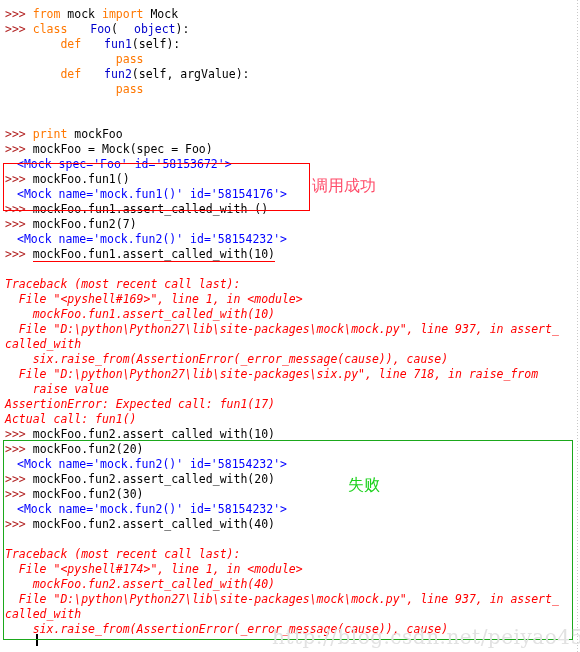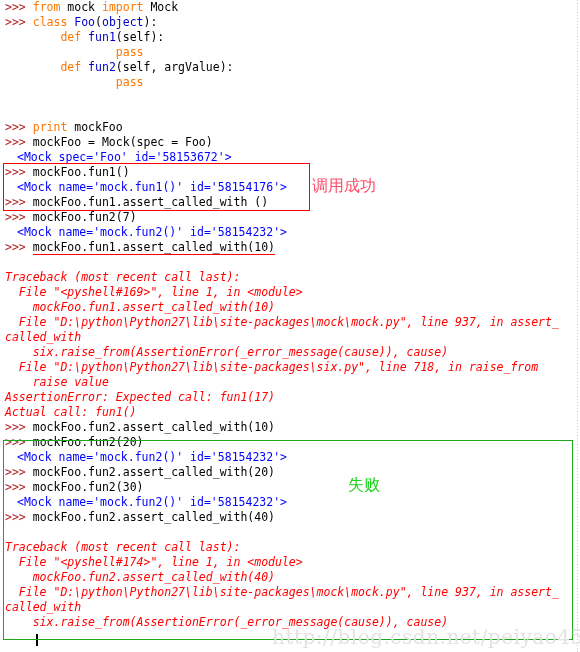--- a/index.html
+++ b/index.html
@@ -34,38 +34,38 @@
     background: repeating-linear-gradient(
       to bottom,
       #c8c8c8 0px, #c8c8c8 1px,
       #ffffff 1px, #ffffff 3px
     );
   }
 
   #console {
     position: absolute;
     left: 5px;
-    top: 0;
+    top: 7px;
     width: 575px;
   }
 
   .ln {
     font-size: 11.5px;
     line-height: 15px;
     height: 15px;
     white-space: pre;
     letter-spacing: 0px;
     color: #000000;
   }
   .ln.blank { color: transparent; }
 
   
   .c-prompt  { color: #B22222; }
   .c-kw      { color: #FF7700; }
-  .c-def     { color: #0000CC; }
+  .c-def     { color: #0000CC; margin-left: 16px; }
   .c-out     { color: #0000FF; margin-left: 12px; }
   .c-err     { color: #FF0000; font-style: italic; }
   .c-plain   { color: #000000; }
 
   .underline-red {
     border-bottom: 1px solid #FF0000;
     display: inline-block;
     line-height: 14px;
   }
 

